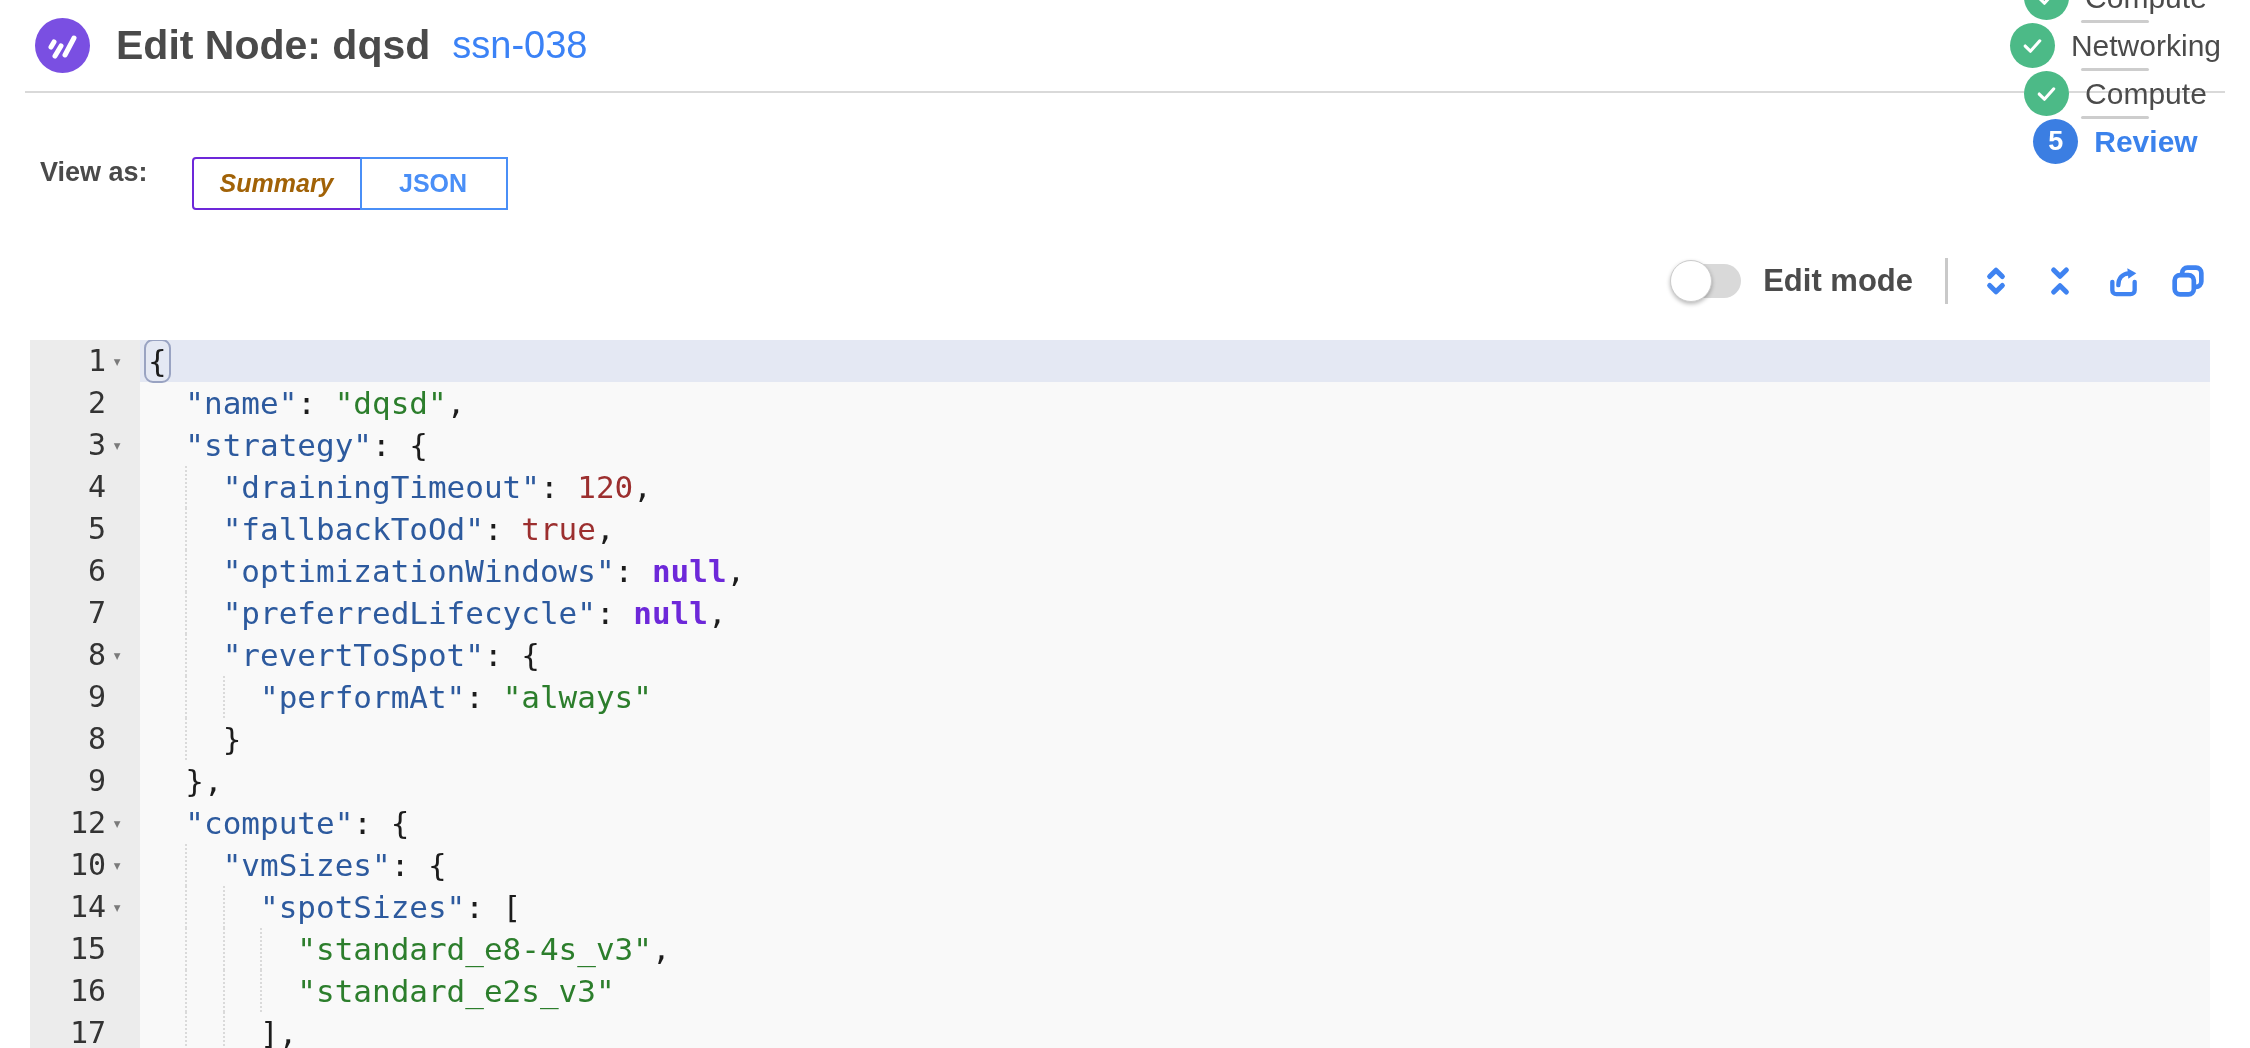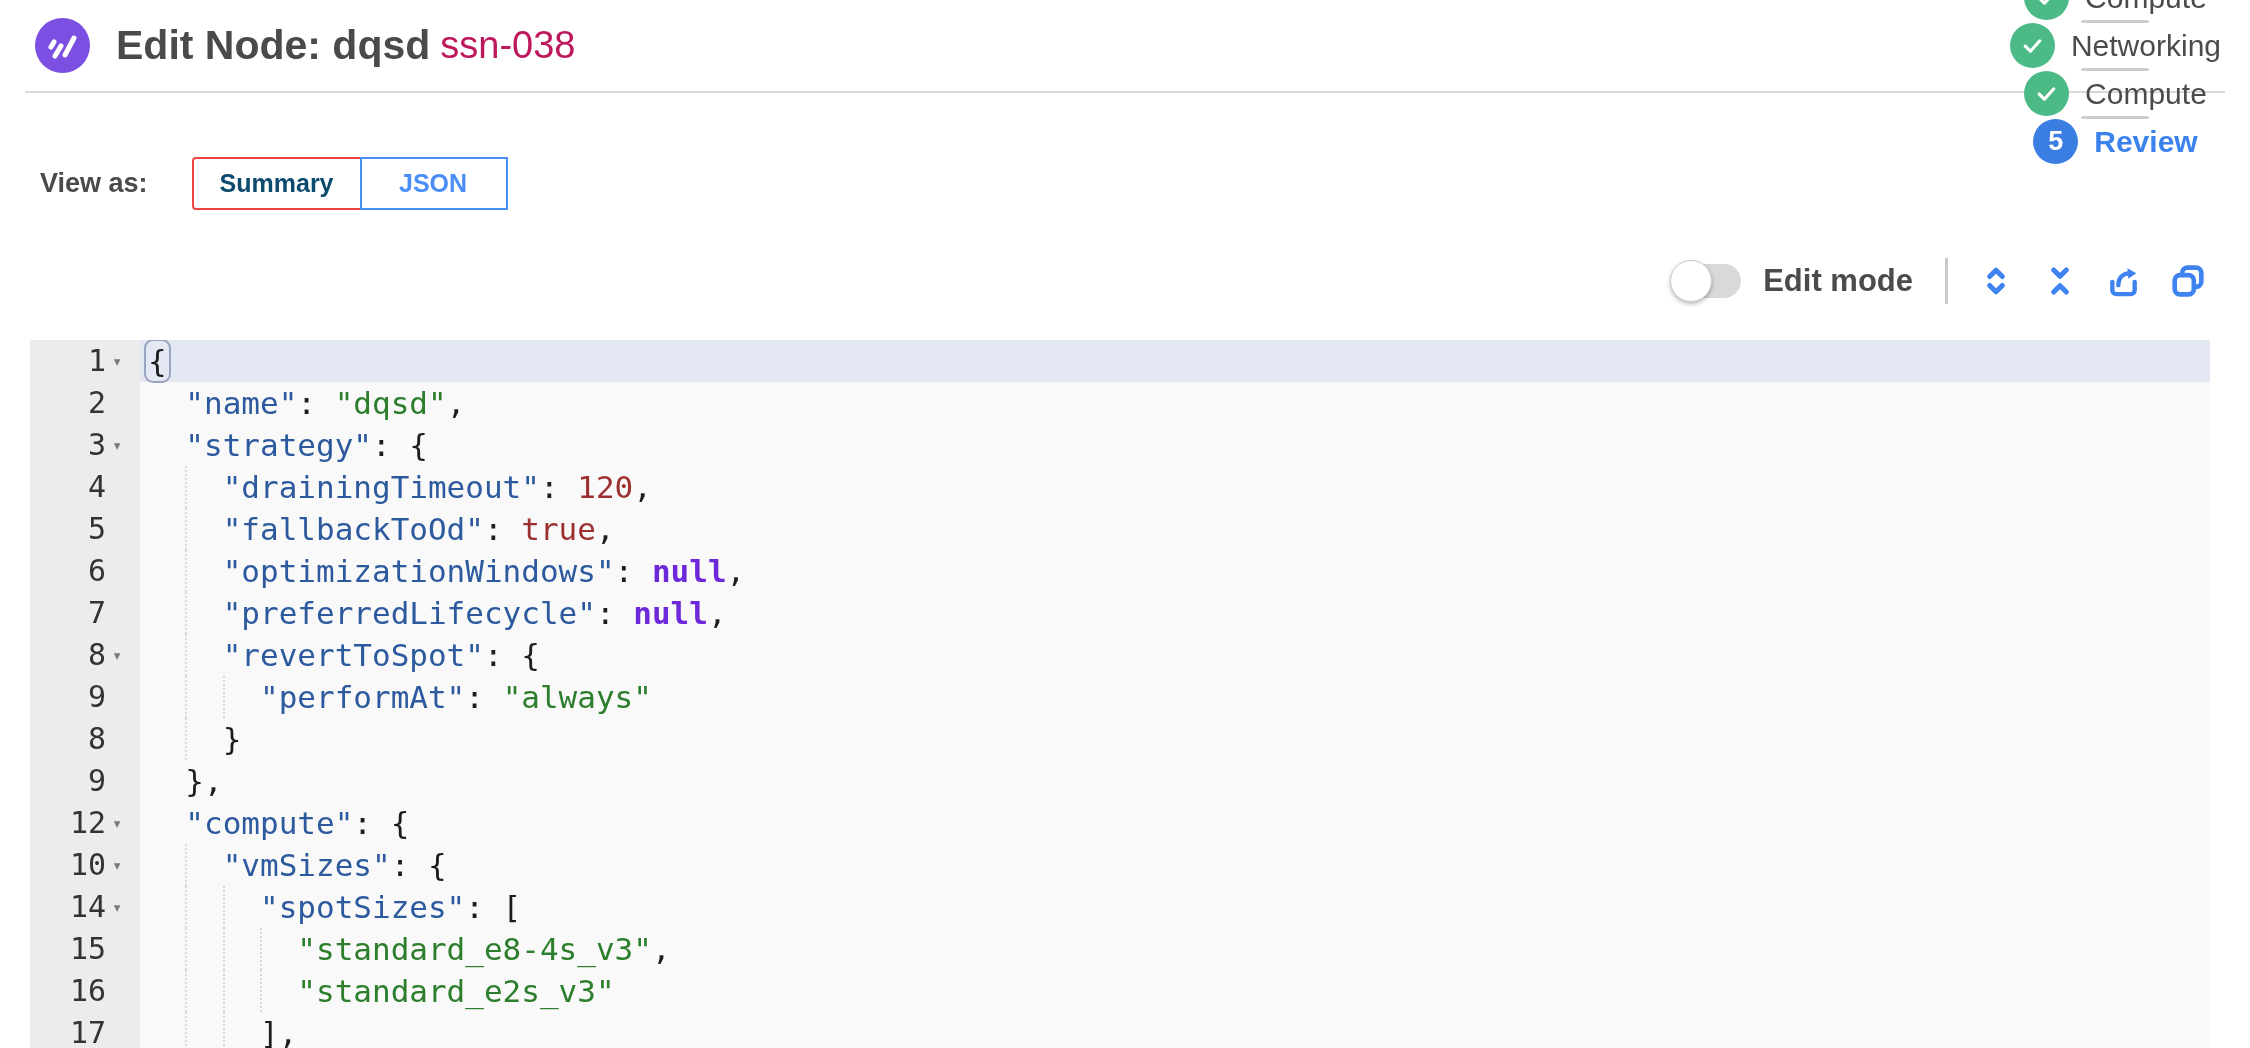--- a/index.html
+++ b/index.html
@@ -5,40 +5,40 @@
   * { box-sizing: border-box; margin: 0; padding: 0; }
   html, body { width: 2250px; height: 1048px; background: #ffffff; overflow: hidden;
     font-family: "Liberation Sans", sans-serif; }
 
   
   .hdr-wrap { margin: 0 25px; height: 93px; border-bottom: 2px solid #d9d9d9;
     display: flex; align-items: center; padding: 0 4px 0 10px; }
   .logo { width: 55px; height: 55px; flex: none; }
   .hdr-title { margin-left: 26px; font-size: 41px; font-weight: bold; color: #4a4a4a;
     white-space: nowrap; flex: none; }
-  .hdr-subtitle { margin-left: 10px; font-size: 38px; color: #be185d; white-space: nowrap;
+  .hdr-subtitle { margin-left: 22px; font-size: 38px; color: #3b82f6; white-space: nowrap;
     width: 150px; overflow: hidden; flex: none; }
   .stepper { margin-left: auto; display: flex; align-items: center; flex-direction: column; }
   .step { display: flex; align-items: center; }
   .step-circle { width: 45px; height: 45px; border-radius: 50%; background: #4cba87;
     display: flex; align-items: center; justify-content: center; flex: none; }
   .step.current .step-circle { background: #3b7ee2; }
   .step-num { color: #ffffff; font-size: 27px; font-weight: bold; }
   .step-label { margin-left: 16px; font-size: 30px; color: #4b4b4b; white-space: nowrap; }
   .step.current .step-label { color: #3b82ec; font-weight: bold; }
   .connector { width: 68px; height: 3px; background: #cdcdcd; border-radius: 2px; margin: 0 20px; }
 
   
-  .viewas { margin: 64px 0 0 40px; display: flex; align-items: center; }
+  .viewas { margin: 64px 0 0 40px; display: flex; }
   .viewas-label { font-size: 27px; font-weight: bold; color: #4a4a4a; margin-right: 44px; }
   .seg { display: flex; }
   .seg-btn { height: 53px; min-width: 148px; padding: 0 26px; background: #ffffff;
     display: flex; align-items: center; justify-content: center; font-size: 25px;
     font-weight: bold; cursor: pointer; }
-  .seg-btn.inactive { border: 2px solid #ef4444; border-radius: 4px 0 0 4px; color: #0c4a6e; }
+  .seg-btn.inactive { border: 2px solid #6d28d9; border-radius: 4px 0 0 4px; color: #a16207; font-style: italic; }
   .seg-btn.active { border: 2px solid #4a8ff7; border-radius: 0; color: #4a8ff7;
     margin-left: -2px; z-index: 1; padding-left: 25px; }
 
   
   .ed-toolbar { margin: 46px 42px 0 0; display: flex; justify-content: flex-end;
     align-items: center; height: 50px; }
   .toggle { width: 68px; height: 34px; background: #d9d9d9; border-radius: 17px;
     position: relative; flex: none; cursor: pointer; }
   .knob { position: absolute; left: -3px; top: -4px; width: 42px; height: 42px;
     background: #ffffff; border: 1px solid #cccccc; border-radius: 50%;

